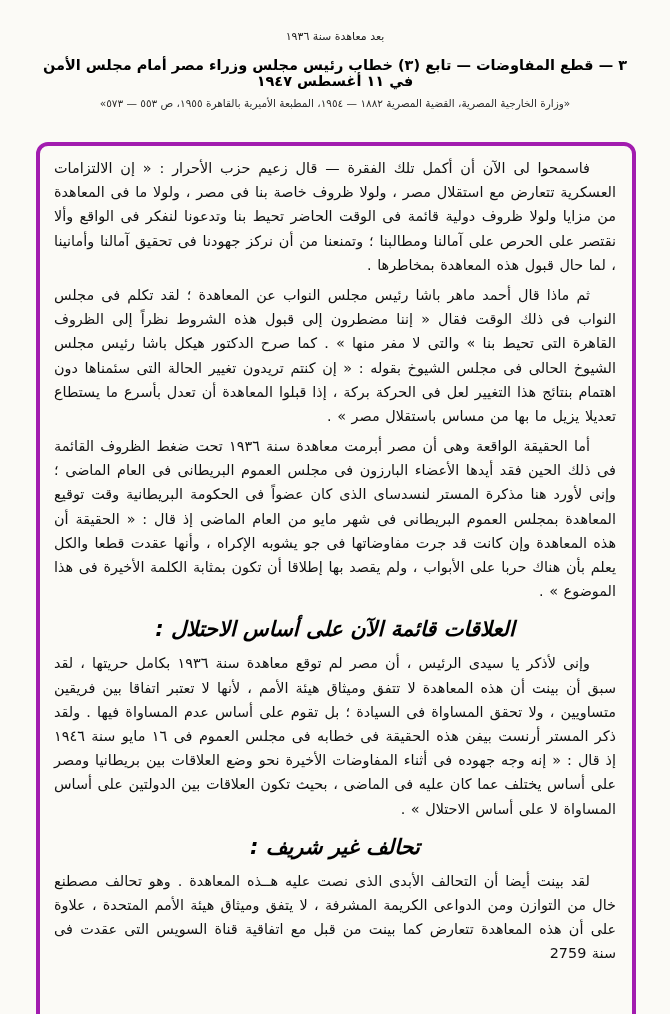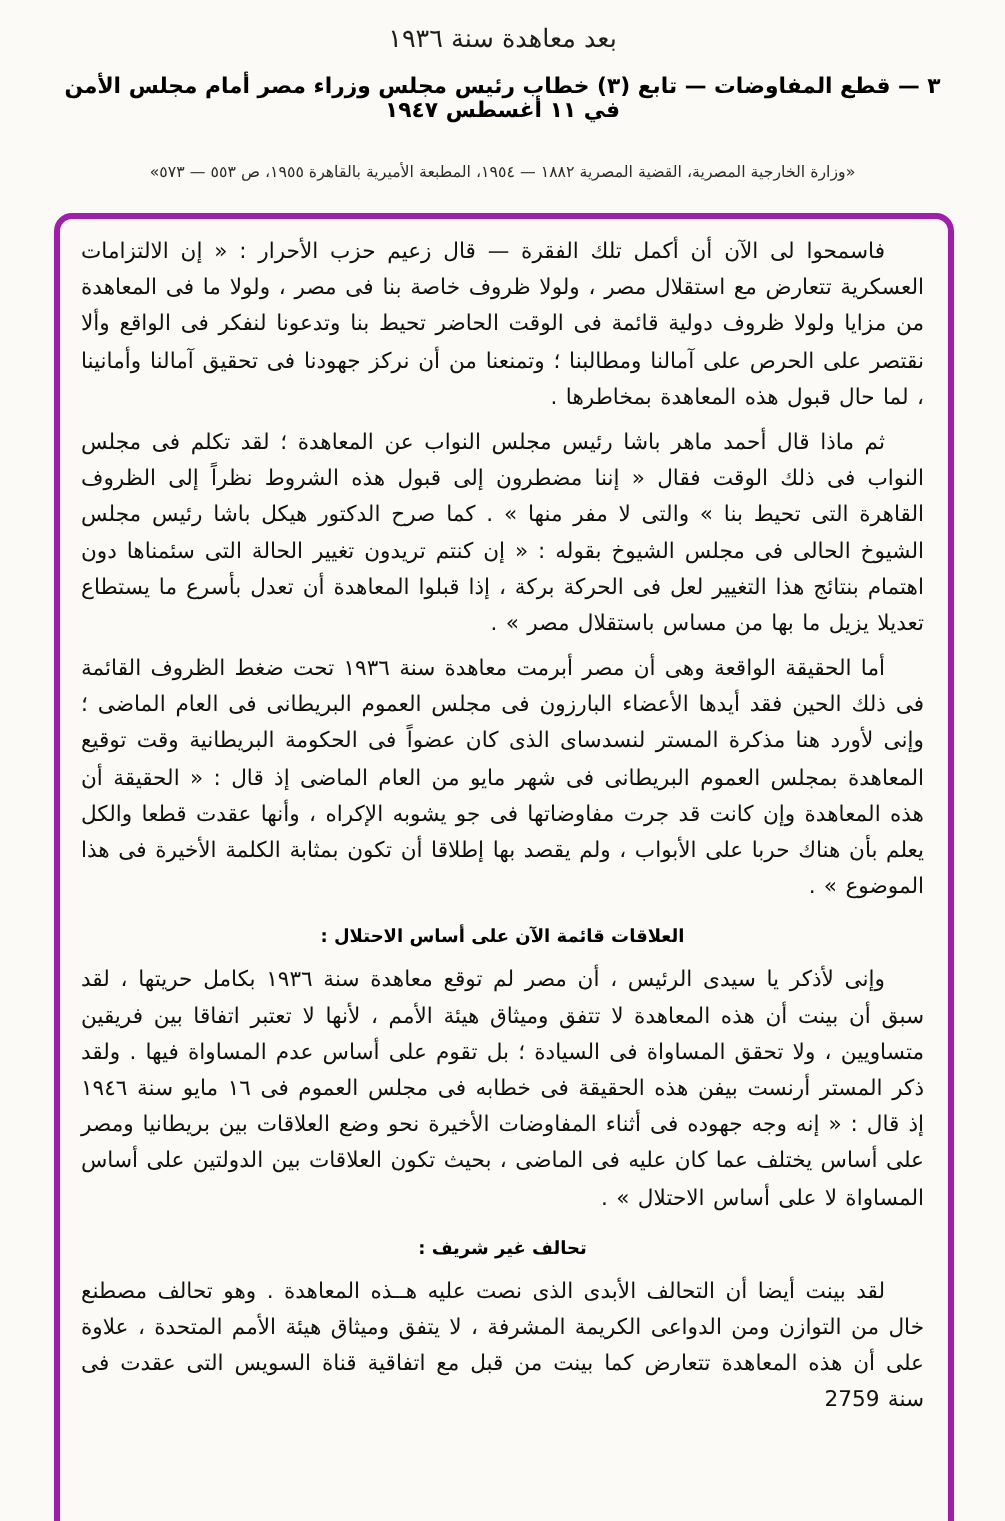--- a/index.html
+++ b/index.html
@@ -14,37 +14,37 @@
     height: 1014px;
     margin: 0 auto;
     background: #fbfaf6;
     color: #161616;
     direction: rtl;
     overflow: hidden;
     box-sizing: border-box;
   }
   .running-head {
     text-align: center;
-    font-size: 17px;
+    font-size: 11px;
     letter-spacing: 0.5px;
-    padding-top: 16px;
+    padding-top: 30px;
     color: #1c1c1c;
   }
   .doc-title {
     text-align: center;
     font-size: 14.5px;
     font-weight: bold;
     margin-top: 14px;
     padding: 0 32px;
     color: #000;
   }
   .doc-citation {
     text-align: center;
     font-size: 10.5px;
-    margin-top: 27px;
+    margin-top: 8px;
     color: #2a2a2a;
     padding: 0 30px;
   }
   .highlight-box {
     position: absolute;
     left: 36px;
     top: 142px;
     width: 600px;
     height: 956px;
     border: 4px solid #a21caf;
@@ -59,24 +59,25 @@
     line-height: 1.68;
     text-align: justify;
     text-align-last: right;
     text-indent: 26px;
     margin: 0 0 6px 0;
     color: #101010;
     word-spacing: 1px;
   }
   .section-heading {
     text-align: center;
-    font-size: 12px;
+    font-size: 21px;
     font-weight: bold;
     margin: 14px 0 10px 0;
     color: #000;
+    font-style: italic;
   }
   .divider-space { height: 2px; }
 </style>
 </head>
 <body>
 
 <div class="page">
 
   <div class="running-head">بعد معاهدة سنة ١٩٣٦</div>
 

